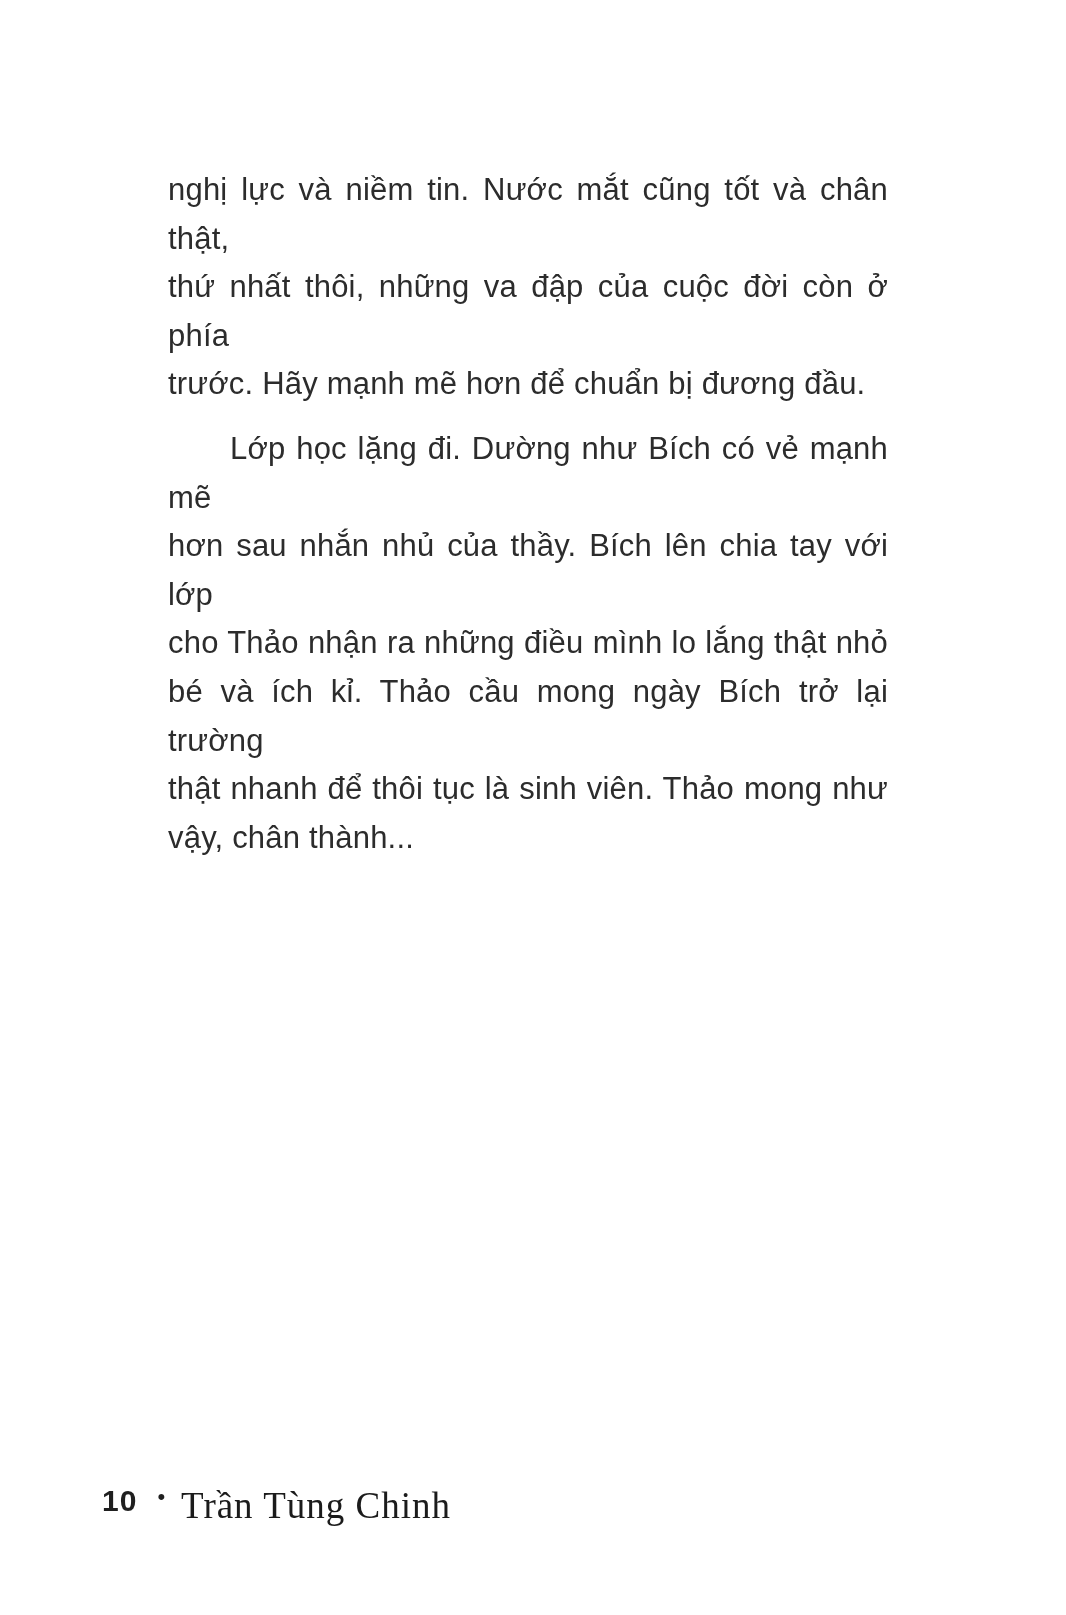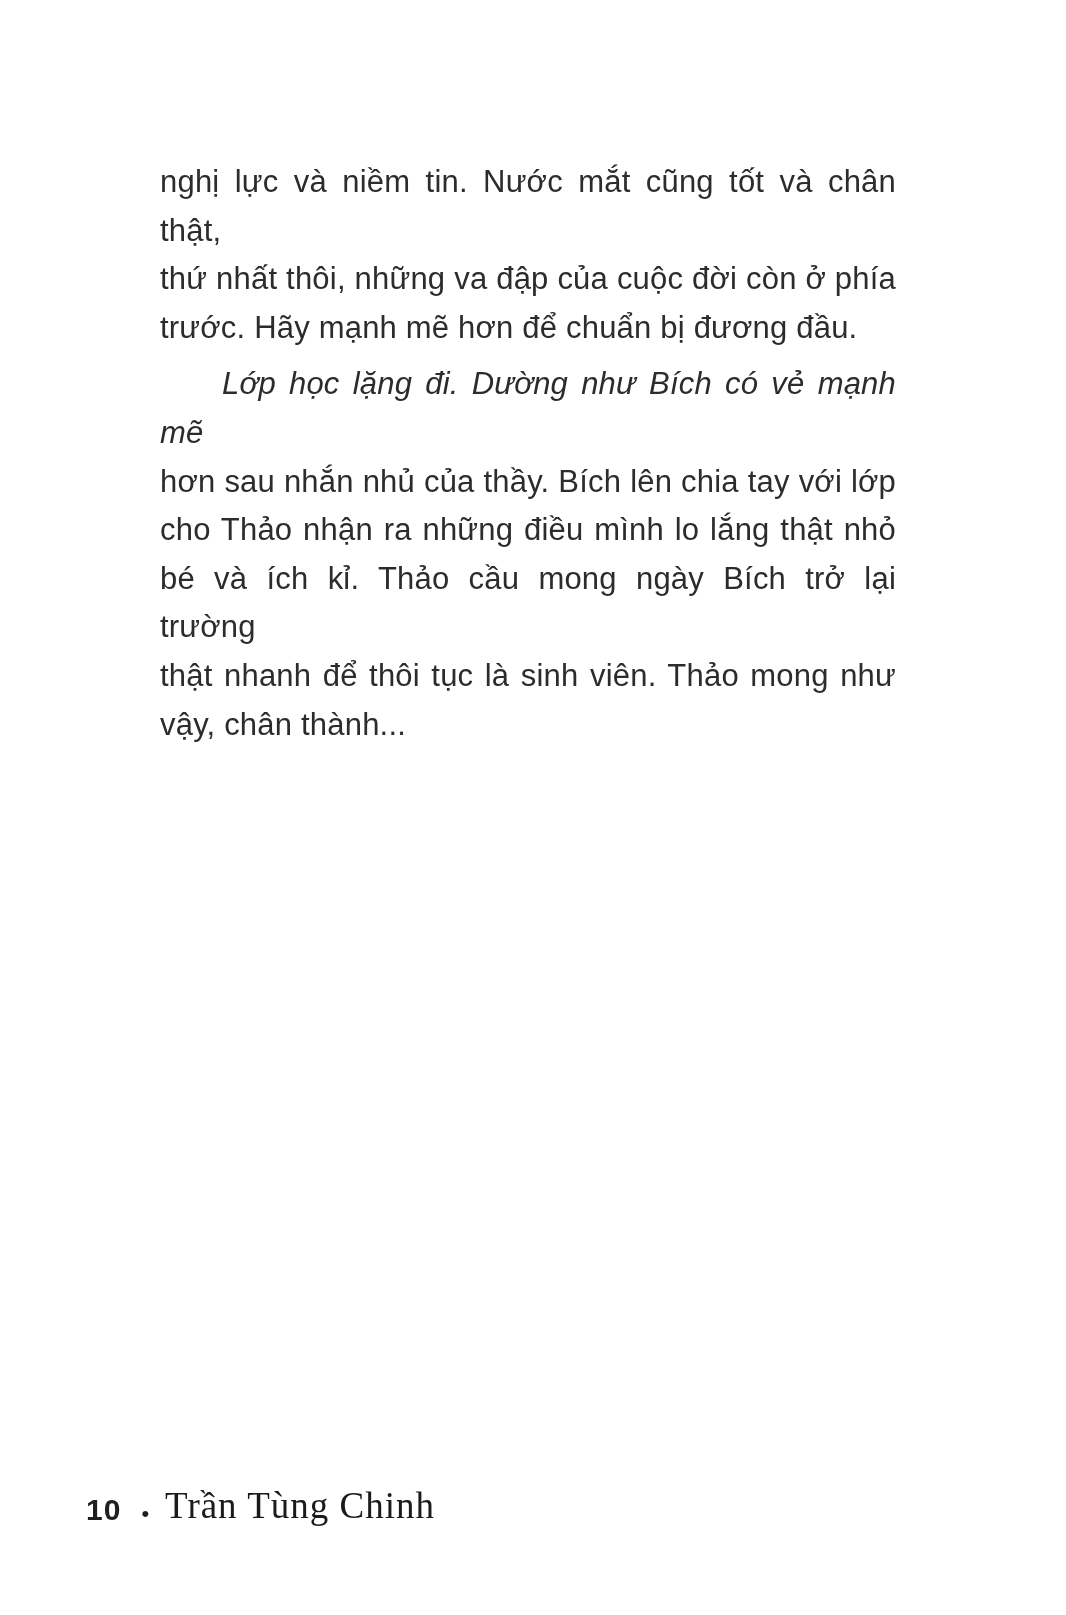--- a/index.html
+++ b/index.html
@@ -23,44 +23,43 @@
     position: absolute;
     left: 152px;
     top: 150px;
     width: 752px;
     color: #2c2c2c;
     font-size: 31px;
     line-height: 48.6px;
     letter-spacing: 0.2px;
   }
   .para {
-    margin: 8px;
+    margin: 16px;
     padding: 0;
   }
   .line {
     width: 100%;
   }
   .line.justify {
     text-align: justify;
     text-align-last: justify;
   }
   .line.lastline {
     text-align: center;
     text-align-last: left;
   }
   .line.indent {
     text-indent: 62px;
-    font-style: italic;
   }
   .footer {
     position: absolute;
-    left: 86px;
+    left: 102px;
     top: 1484px;
     display: flex;
-    align-items: flex-end;
+    align-items: flex-start;
     gap: 0;
     color: #1f1f1f;
   }
   .page-number {
     font-family: "Liberation Sans", sans-serif;
     font-weight: bold;
     font-size: 30px;
     letter-spacing: 1px;
     color: #1f1f1f;
   }

